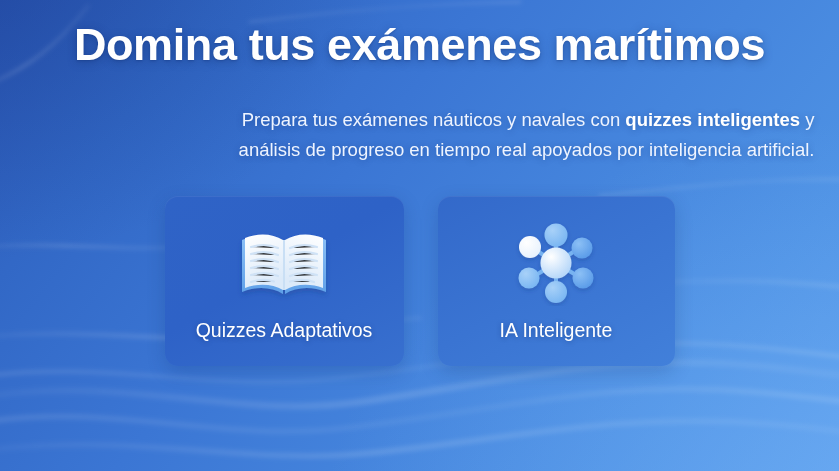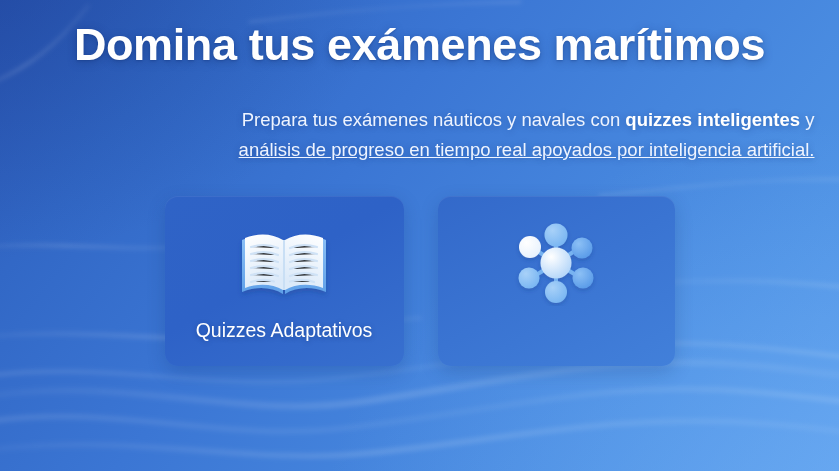--- a/index.html
+++ b/index.html
@@ -66,21 +66,21 @@
     margin-top:32px;
     width:790px;
     text-align:right;
     color:#eef4ff;
     font-size:18.5px;
     font-weight:normal;
     line-height:1.62;
     text-shadow:0 1px 6px rgba(16,44,108,0.34);
   }
   .subtitle b { font-weight:bold; color:#ffffff; }
-  .subtitle .l2 { display:block;text-decoration:underline; }
+  .subtitle .l2 { display:block; }
 
   
   .cards {
     margin-top:31px;
     display:flex;
     gap:34px;
     align-items:stretch;
   }
   .card {
     width:239px;
@@ -259,17 +259,18 @@
               <circle cx="20" cy="27" r="11" fill="url(#nWhite)"></circle>
               <circle cx="72" cy="28" r="10.5" fill="url(#nDeep)"></circle>
               <circle cx="19" cy="58" r="10.5" fill="url(#nMid)"></circle>
               <circle cx="73" cy="58" r="10.5" fill="url(#nDeep)"></circle>
               <circle cx="46" cy="72" r="11" fill="url(#nMid)"></circle>
 
               <circle cx="46" cy="43" r="15.5" fill="url(#hub)"></circle>
             </g>
           </svg>
         </div>
+        <div class="card-label">IA Inteligente</div>
       </div>
 
     </div>
   </div>
 </div>
 
 </body></html>

